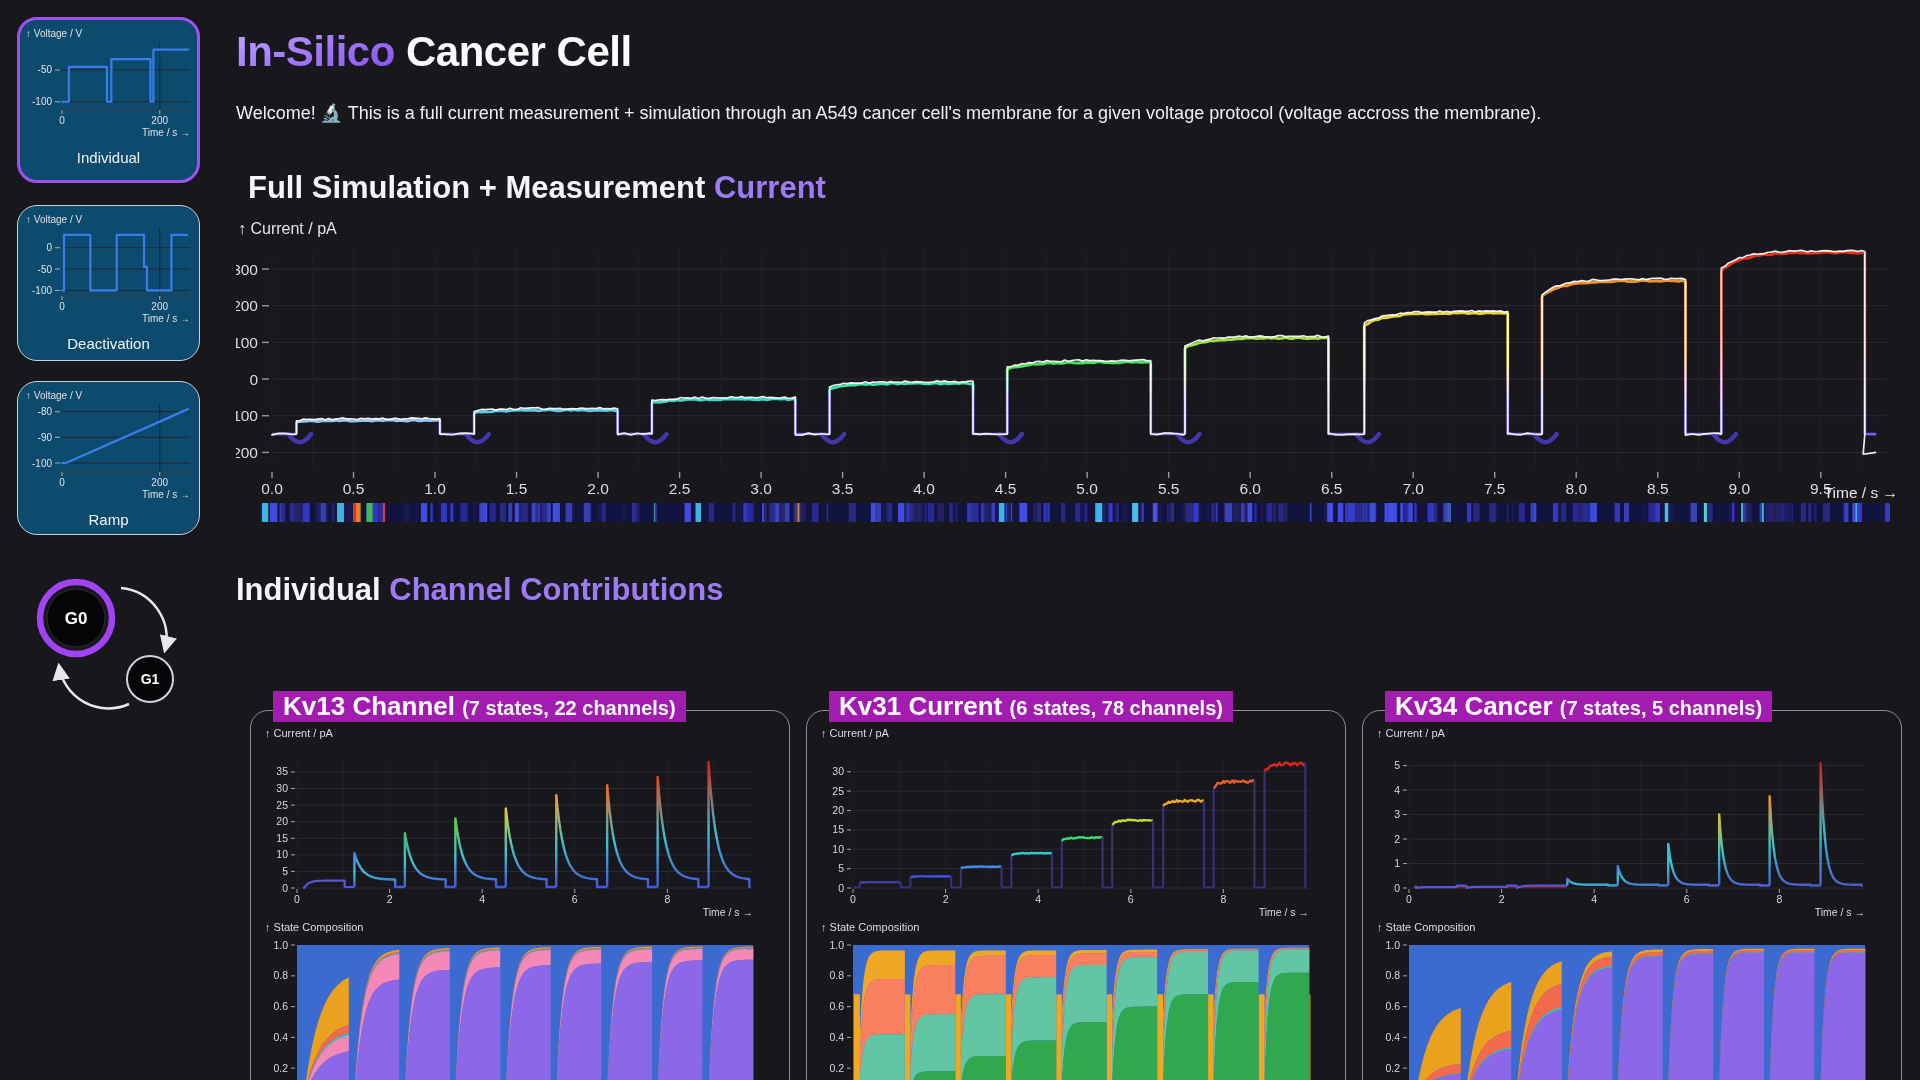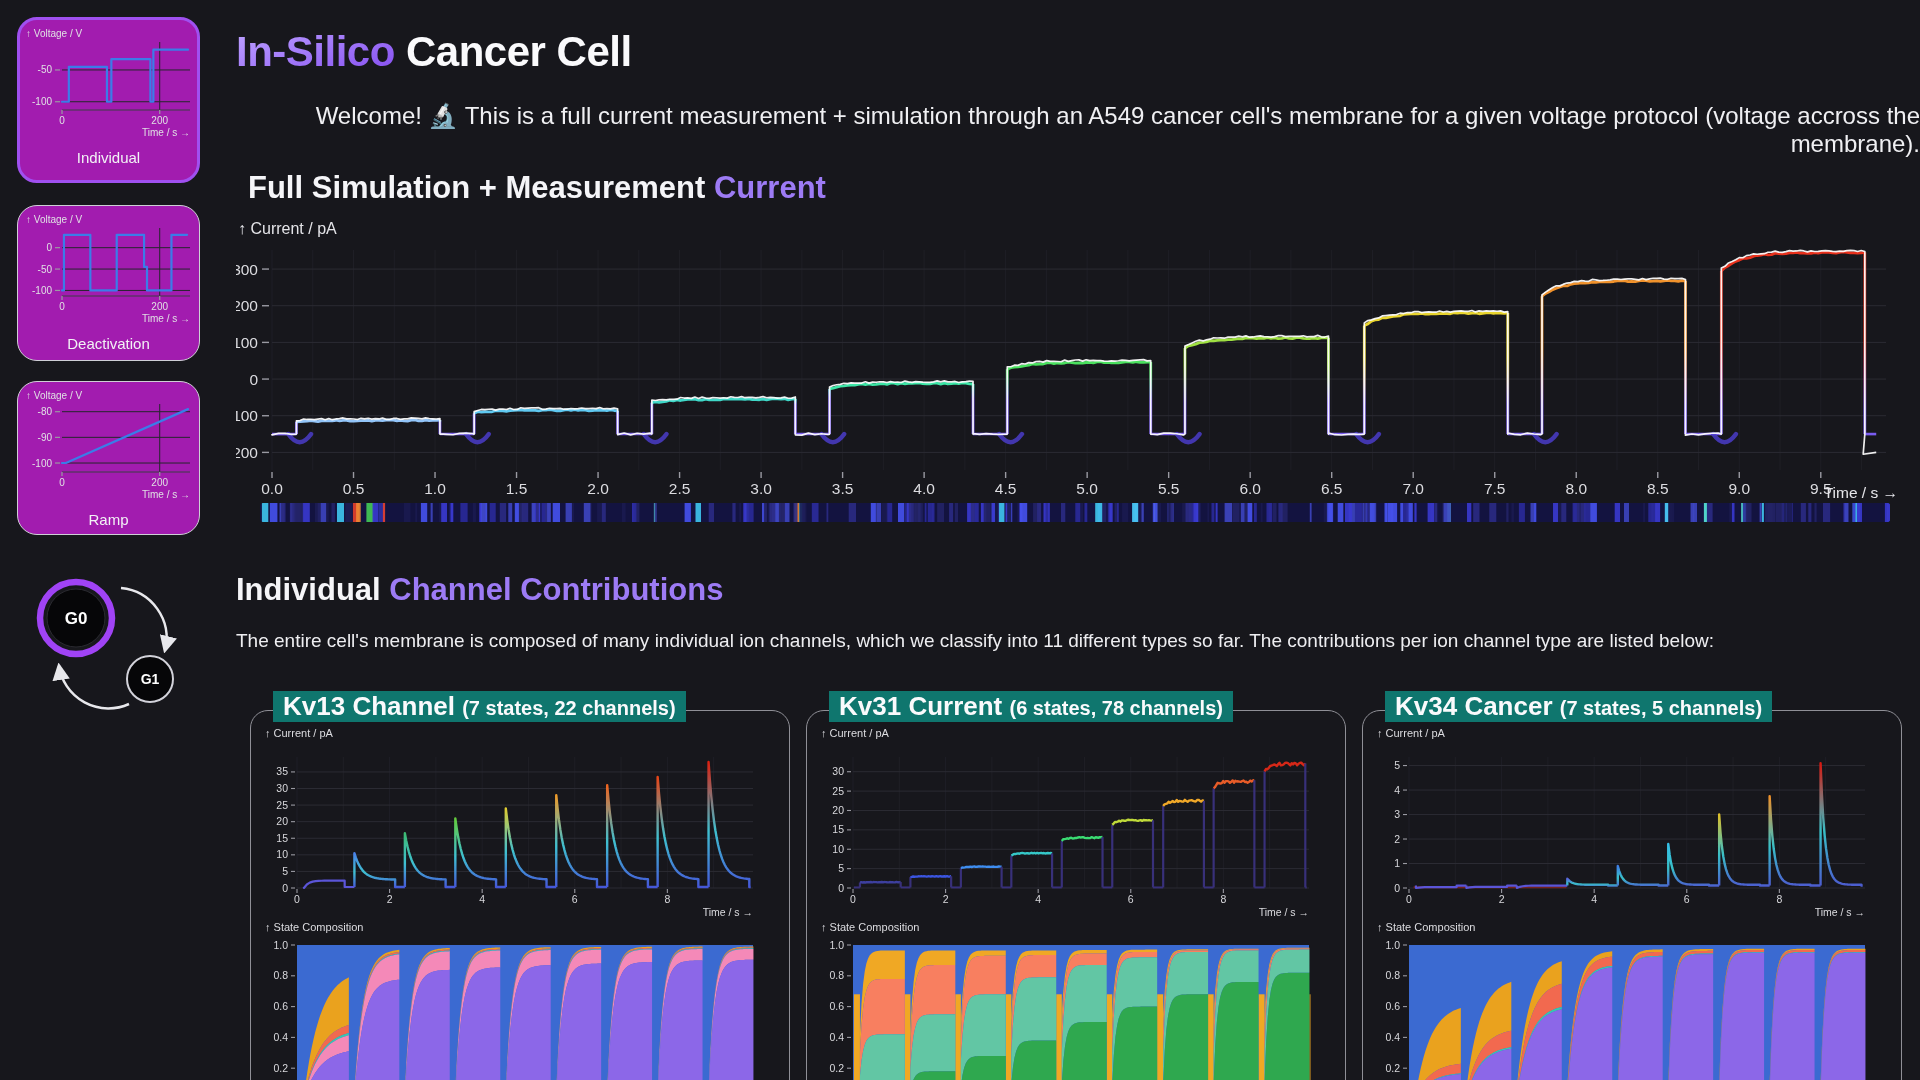--- a/index.html
+++ b/index.html
@@ -2,43 +2,43 @@
 <html><head>
 <meta charset="utf-8">
 <style>
   * { margin:0; padding:0; box-sizing:border-box; }
   html,body { background:#101014; }
   body { font-family:"Liberation Sans","DejaVu Sans",sans-serif; }
   #app { position:relative; width:1920px; height:1080px; background:#17171c; overflow:hidden; color:#ececf0; }
   svg text { font-family:"Liberation Sans","DejaVu Sans",sans-serif; }
 
   
-  .proto-card { position:absolute; left:17px; width:183px; background:#a21caf; border:1.6px solid #cfcfd6; border-radius:20px; padding:6px 0 4px 0; display:flex; flex-direction:column; align-items:center; cursor:pointer; }
+  .proto-card { position:absolute; left:17px; width:183px; background:#0c4a6e; border:1.6px solid #cfcfd6; border-radius:20px; padding:6px 0 4px 0; display:flex; flex-direction:column; align-items:center; cursor:pointer; }
   .proto-card.selected { border:3.5px solid #a050f0; }
   .proto-label { font-size:15px; color:#f2f2f5; margin-top:1px; }
 
   
   h1 { position:absolute; left:236px; top:28px; font-size:42px; font-weight:700; color:#fafafc; letter-spacing:-0.5px; }
   .accent { color:#9d7bf5; }
   h1 .accent { background:linear-gradient(160deg,#b99bff 10%,#8a55f2 90%); -webkit-background-clip:text; background-clip:text; color:transparent; }
-  .welcome { position:absolute; left:236px; top:102px; font-size:24px; color:#f0f0f3;text-align:right; }
+  .welcome { position:absolute; left:236px; top:102px; font-size:18px; color:#f0f0f3; }
   .h2 { position:absolute; font-size:31px; font-weight:700; color:#f5f5f8; }
   #h2-sim { left:248px; top:170px; }
   #h2-contrib { left:236px; top:572px; }
   .para { position:absolute; left:236px; top:630px; font-size:19px; color:#eeeef1; }
 
   .axis-mini-label { font-size:16px; color:#e4e4e8; }
   #main-ylabel { position:absolute; left:238px; top:220px; }
   #main-chart { position:absolute; left:236px; top:228px; }
   #barcode-wrap { position:absolute; left:260px; top:503px; width:1630px; height:19px; border-radius:3px; overflow:hidden; }
 
   
   #cards { position:absolute; left:250px; top:710px; display:flex; gap:16px; }
   .channel-card { position:relative; width:540px; height:420px; border:1.6px solid #8f8f96; border-radius:18px; }
-  .card-title { position:absolute; top:-20px; left:22px; background:#0f766e; padding:0 10px; white-space:nowrap; font-weight:700; font-size:26px; color:#fafafc; }
+  .card-title { position:absolute; top:-20px; left:22px; background:#a21caf; padding:0 10px; white-space:nowrap; font-weight:700; font-size:26px; color:#fafafc; }
   .card-title .meta { font-size:20px; }
   .chan-axis { position:absolute; left:14px; font-size:11px; color:#dcdce0; }
   .chan-axis.cur { top:16px; }
   .chan-axis.state { top:210px; }
   .chan-svg-cur { position:absolute; left:2px; top:30px; }
   .chan-svg-comp { position:absolute; left:2px; top:226px; }
 
   #cycle-svg { position:absolute; left:25px; top:572px; }
 </style>
 </head>
@@ -621,21 +621,20 @@
         <rect x="504.4" y="0" width="2.7" height="19" fill="#232366" opacity="0.9"></rect>
         <rect x="221.6" y="0" width="3.9" height="19" fill="#3d45c0" opacity="0.9"></rect>
         <rect x="362.0" y="0" width="3.6" height="19" fill="#1b1b50" opacity="0.9"></rect>
         <rect x="122.9" y="0" width="2.2" height="19" fill="#e8402a" opacity="0.9"></rect>
         <rect x="654.6" y="0" width="6.8" height="19" fill="#232366" opacity="0.9"></rect>
         <rect x="1094.9" y="0" width="6.6" height="19" fill="#2a2a9a" opacity="0.9"></rect>
       </svg>
   </div>
 
   <div class="h2" id="h2-contrib"><span>Individual </span><span class="accent">Channel Contributions</span></div>
-  <p class="para">The entire cell's membrane is composed of many individual ion channels, which we classify into 11 different types so far. The contributions per ion channel type are listed below:</p>
 
   <section id="cards">
 
     <div class="channel-card">
       <div class="card-title"><span>Kv13 Channel</span> <span class="meta">(7 states, 22 channels)</span></div>
       <div class="chan-axis cur">↑ Current / pA</div>
       <svg class="chan-svg-cur" width="536" height="178">
           <line x1="44" x2="44" y1="16" y2="147" stroke="#1f1f26" stroke-width="1"></line>
           <line x1="90.29441624365482" x2="90.29441624365482" y1="16" y2="147" stroke="#1f1f26" stroke-width="1"></line>
           <line x1="136.58883248730965" x2="136.58883248730965" y1="16" y2="147" stroke="#1f1f26" stroke-width="1"></line>

